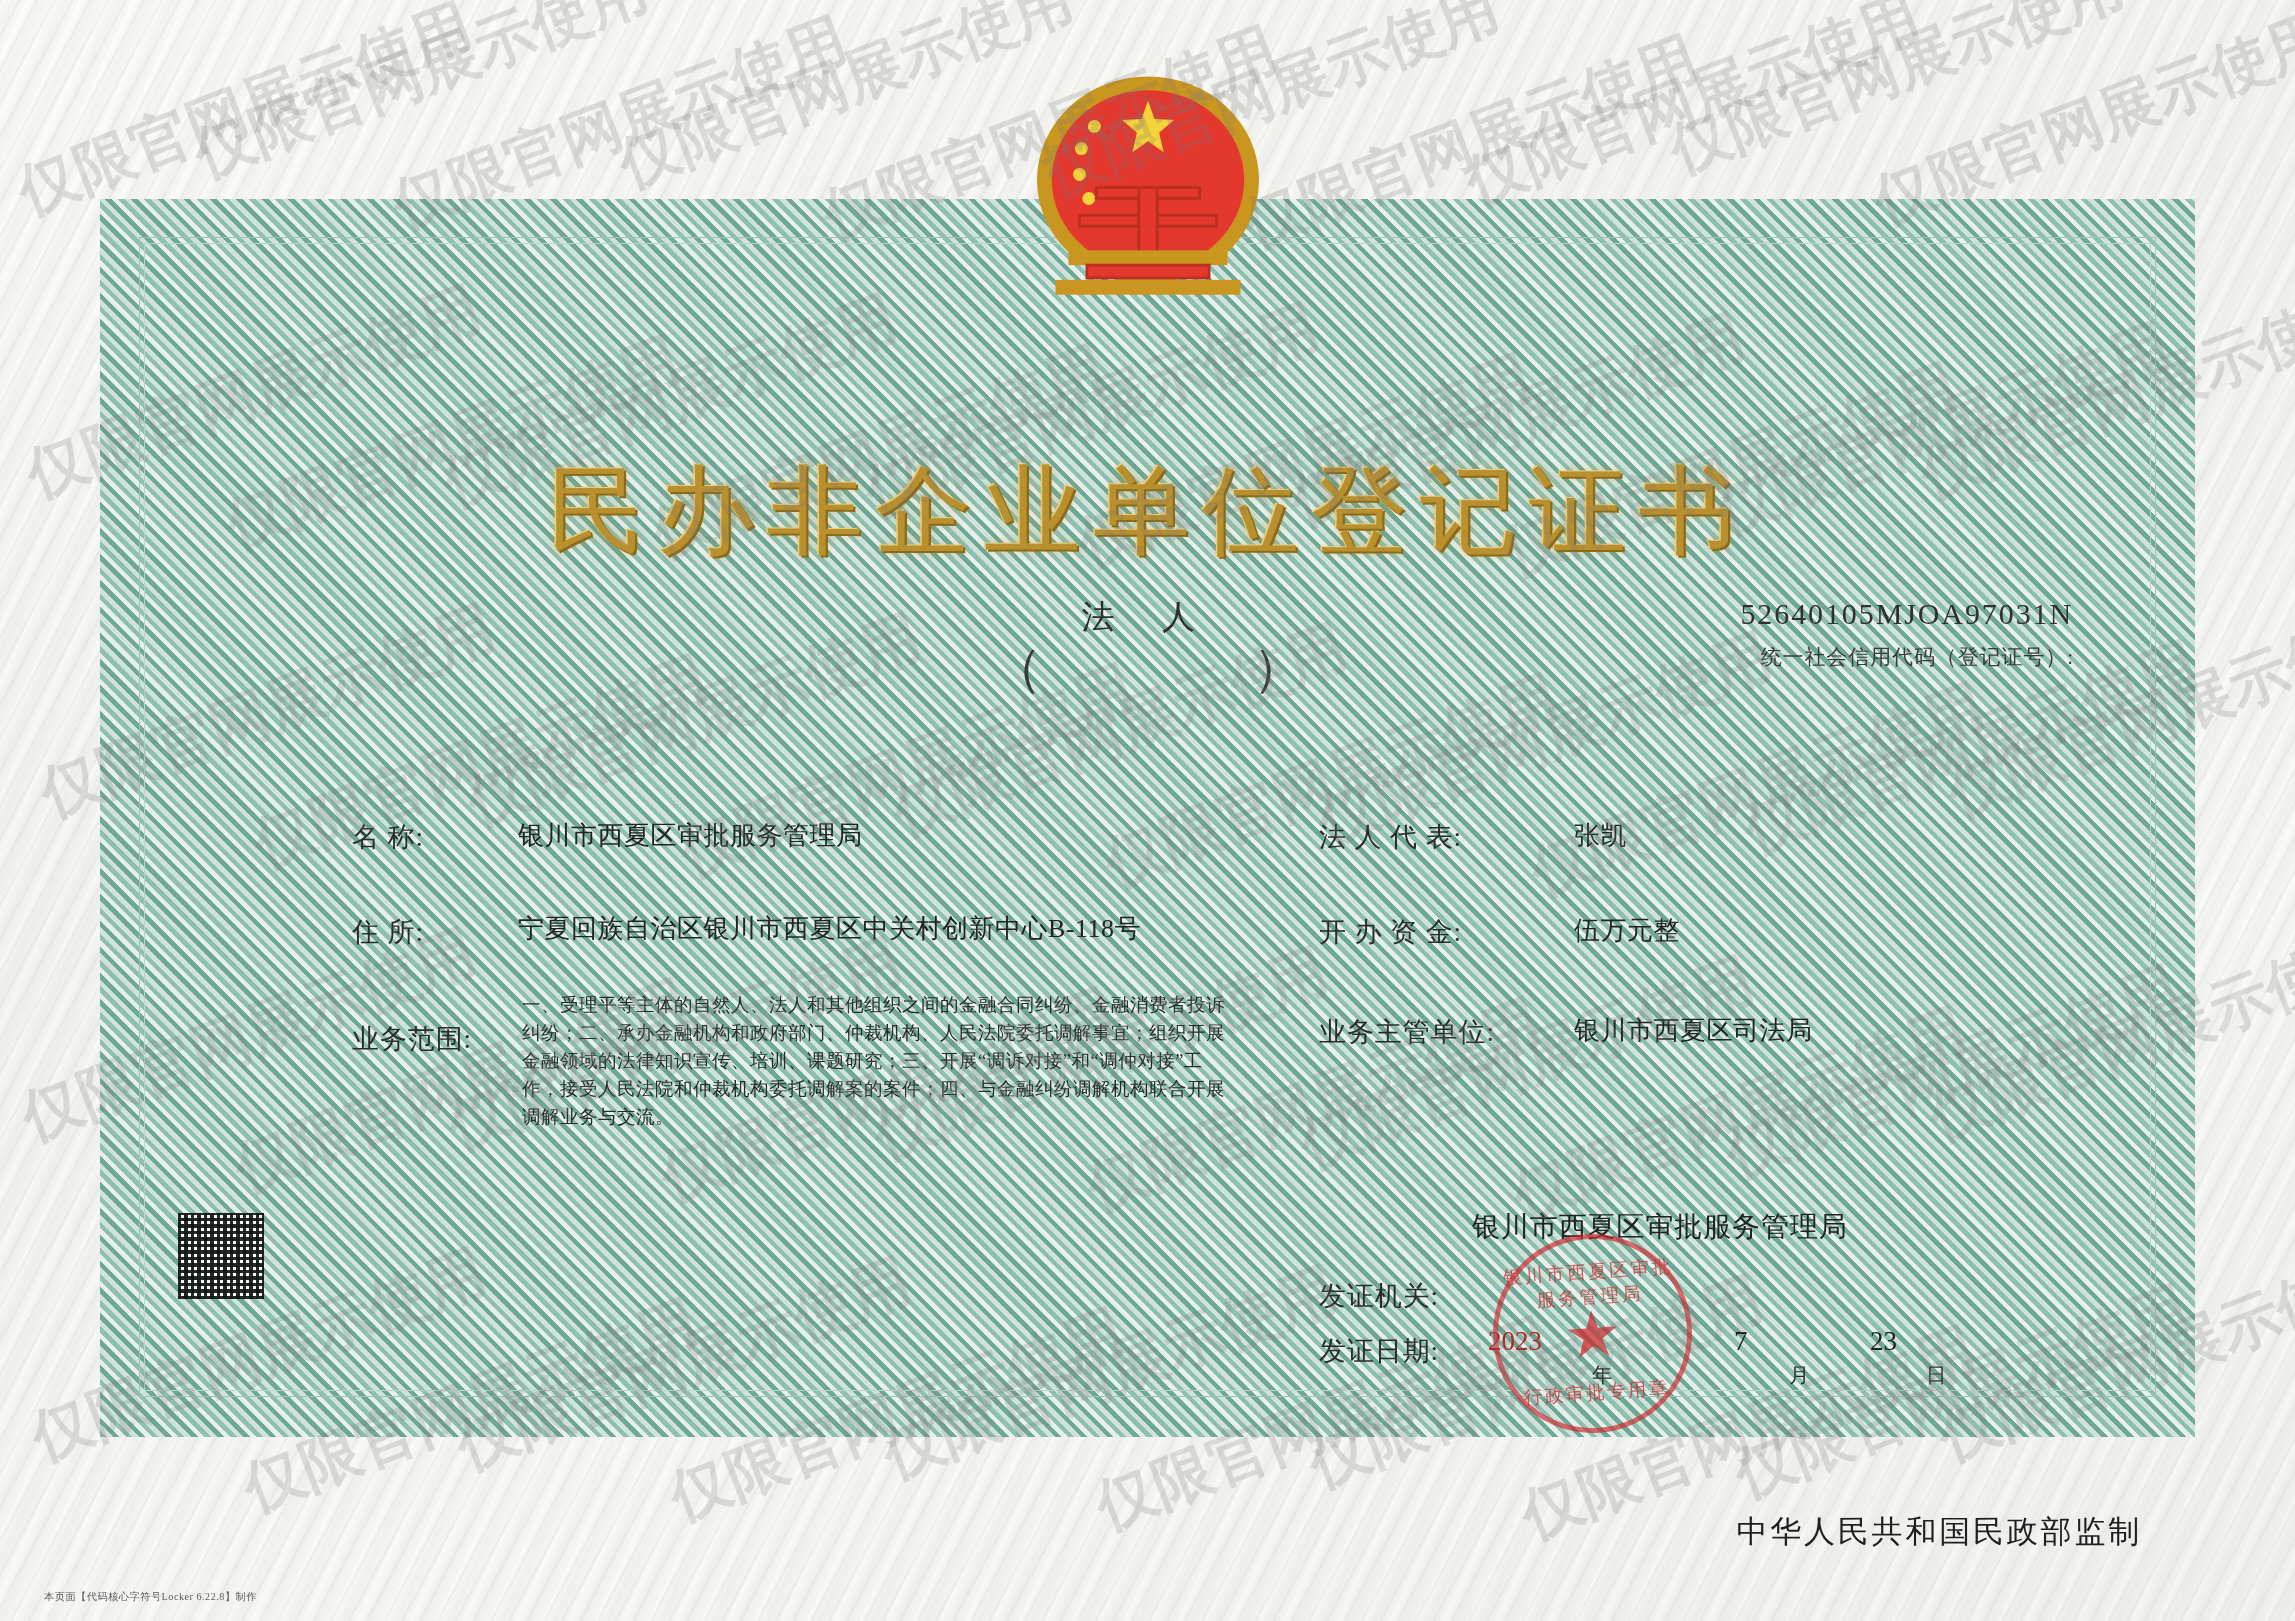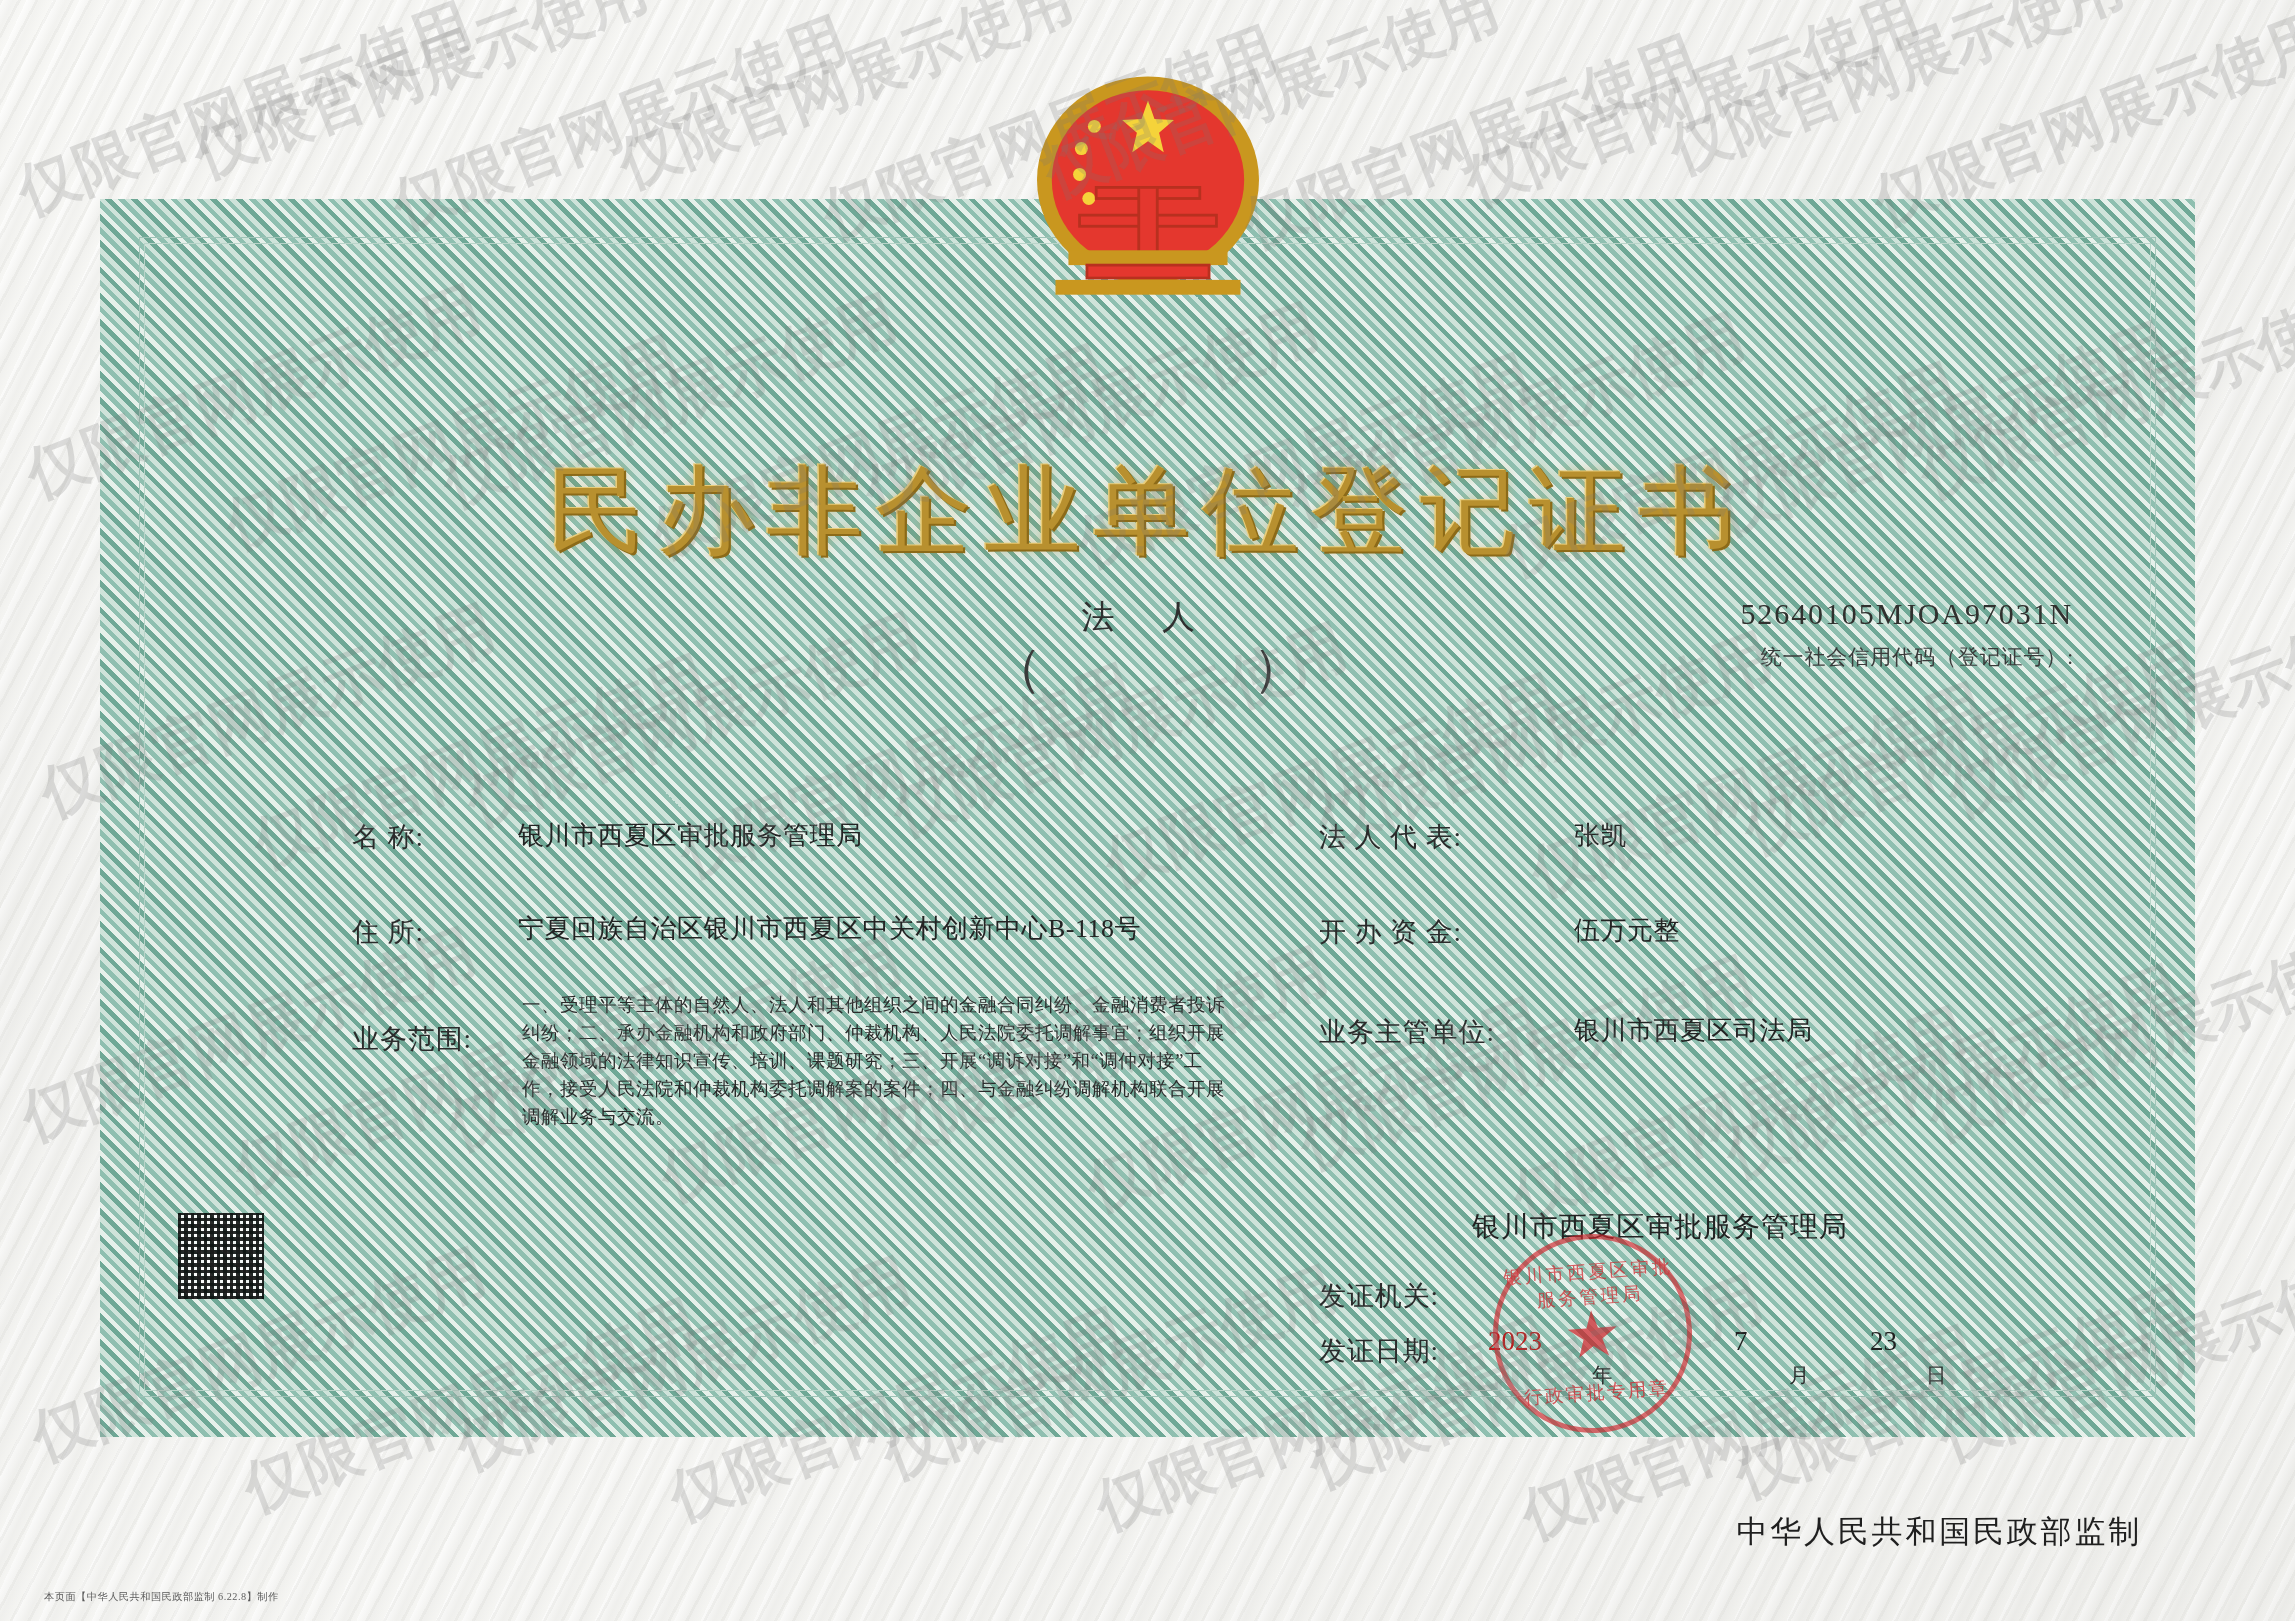--- a/index.html
+++ b/index.html
@@ -260,21 +260,21 @@
 
 <div id="seal">
   <div class="arc-top">银川市西夏区审批服务管理局</div>
   <div class="star">★</div>
   <div class="arc-bottom">行政审批专用章</div>
 </div>
 
 <div id="qr"></div>
 
 <div id="footer">中华人民共和国民政部监制</div>
-<div id="tiny-note">本页面【中华人民共和国民政部监制 6.22.8】制作</div>
+<div id="tiny-note">本页面【代码核心字符号Locker 6.22.8】制作</div>
 
 <div id="watermarks">
     <div class="wm" style="left: 4.6px; top: 69px;">仅限官网展示使用</div>
     <div class="wm" style="left: 181px; top: 32px;">仅限官网展示使用</div>
     <div class="wm" style="left: 380px; top: 83px;">仅限官网展示使用</div>
     <div class="wm" style="left: 606px; top: 42px;">仅限官网展示使用</div>
     <div class="wm" style="left: 810px; top: 93px;">仅限官网展示使用</div>
     <div class="wm" style="left: 1032px; top: 51px;">仅限官网展示使用</div>
     <div class="wm" style="left: 1231px; top: 102px;">仅限官网展示使用</div>
     <div class="wm" style="left: 1453px; top: 60px;">仅限官网展示使用</div>

